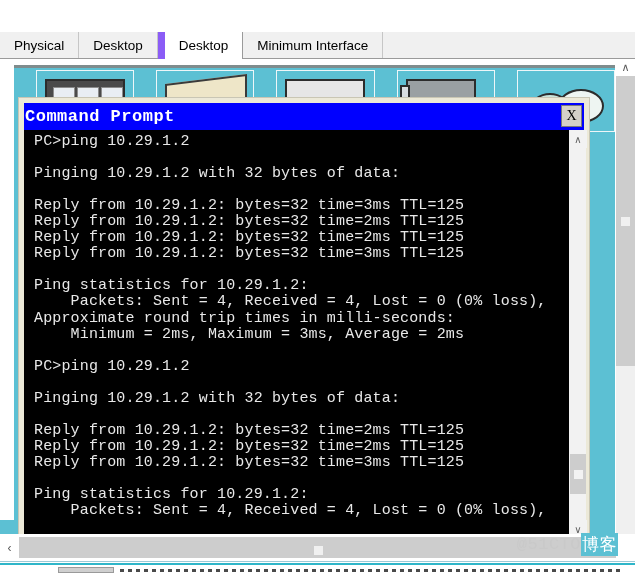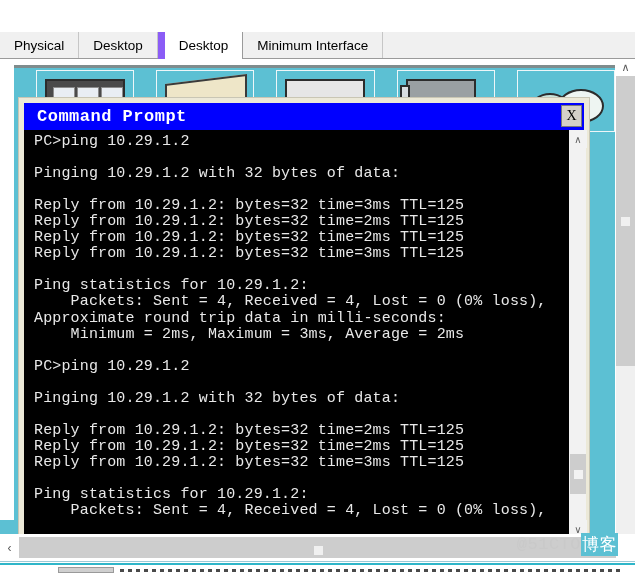--- a/index.html
+++ b/index.html
@@ -164,21 +164,21 @@
     position: absolute; left: 4px; top: 29px;
     width: 572px; height: 446px;
     background: #ece9d8;
     border: 1px solid #c9c6b4;
     padding: 5px;
   }
   .cmd-title {
     height: 27px;
     background: #0000ff;
     display: flex; align-items: center;
-    padding-left: 13px;
+    padding-left: 1px;
     position: relative;
   }
   .cmd-title-text {
     color: #ffffff;
     font-family: "Liberation Mono", "DejaVu Sans Mono", monospace;
     font-size: 17px;
     font-weight: bold;
     letter-spacing: 0.5px;
   }
   .cmd-x {
@@ -384,21 +384,21 @@
               <div class="term-line blank">&nbsp;</div>
               <div class="term-line">Pinging 10.29.1.2 with 32 bytes of data:</div>
               <div class="term-line blank">&nbsp;</div>
               <div class="term-line">Reply from 10.29.1.2: bytes=32 time=3ms TTL=125</div>
               <div class="term-line">Reply from 10.29.1.2: bytes=32 time=2ms TTL=125</div>
               <div class="term-line">Reply from 10.29.1.2: bytes=32 time=2ms TTL=125</div>
               <div class="term-line">Reply from 10.29.1.2: bytes=32 time=3ms TTL=125</div>
               <div class="term-line blank">&nbsp;</div>
               <div class="term-line">Ping statistics for 10.29.1.2:</div>
               <div class="term-line">    Packets: Sent = 4, Received = 4, Lost = 0 (0% loss),</div>
-              <div class="term-line">Approximate round trip data in milli-seconds:</div>
+              <div class="term-line">Approximate round trip times in milli-seconds:</div>
               <div class="term-line">    Minimum = 2ms, Maximum = 3ms, Average = 2ms</div>
               <div class="term-line blank">&nbsp;</div>
               <div class="term-line">PC&gt;ping 10.29.1.2</div>
               <div class="term-line blank">&nbsp;</div>
               <div class="term-line">Pinging 10.29.1.2 with 32 bytes of data:</div>
               <div class="term-line blank">&nbsp;</div>
               <div class="term-line">Reply from 10.29.1.2: bytes=32 time=2ms TTL=125</div>
               <div class="term-line">Reply from 10.29.1.2: bytes=32 time=2ms TTL=125</div>
               <div class="term-line">Reply from 10.29.1.2: bytes=32 time=3ms TTL=125</div>
               <div class="term-line blank">&nbsp;</div>

